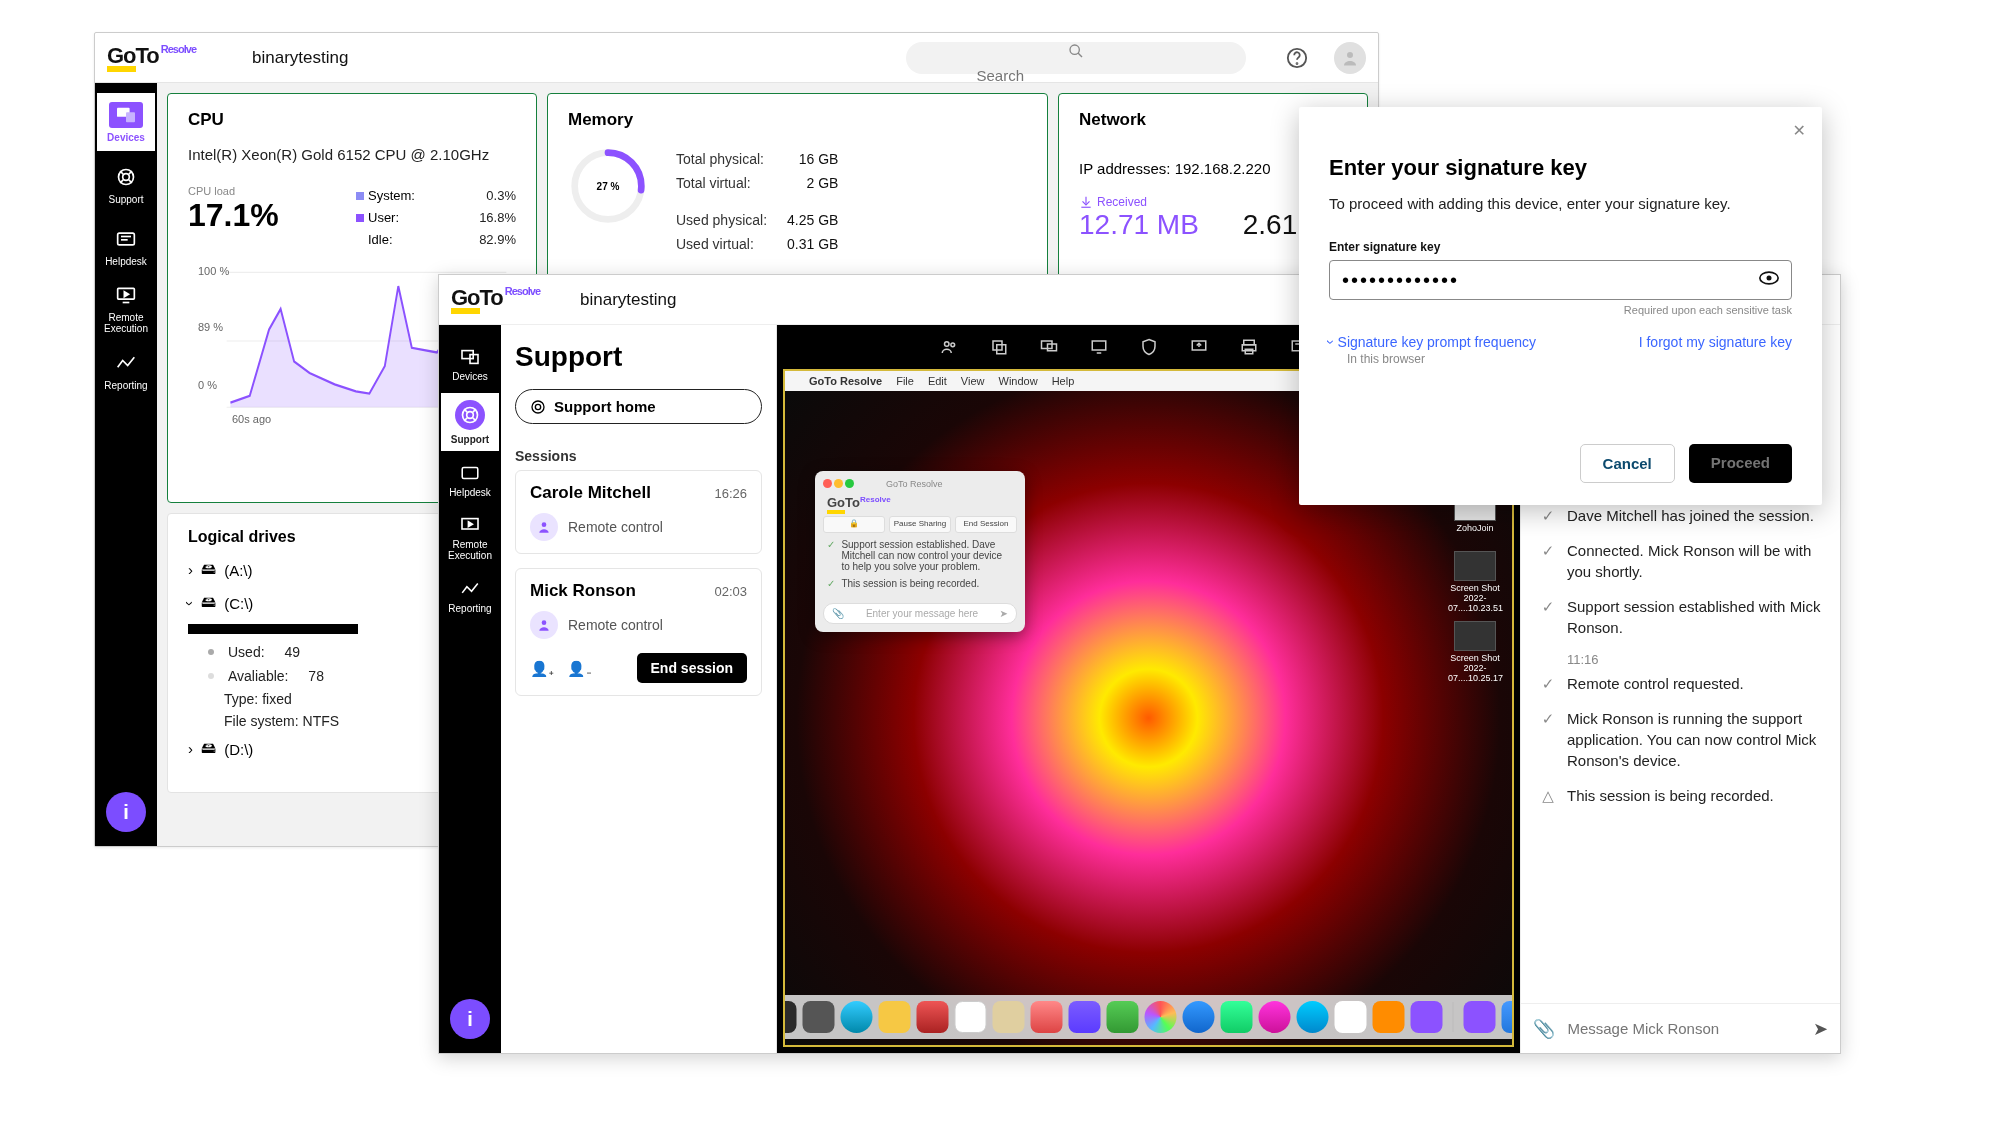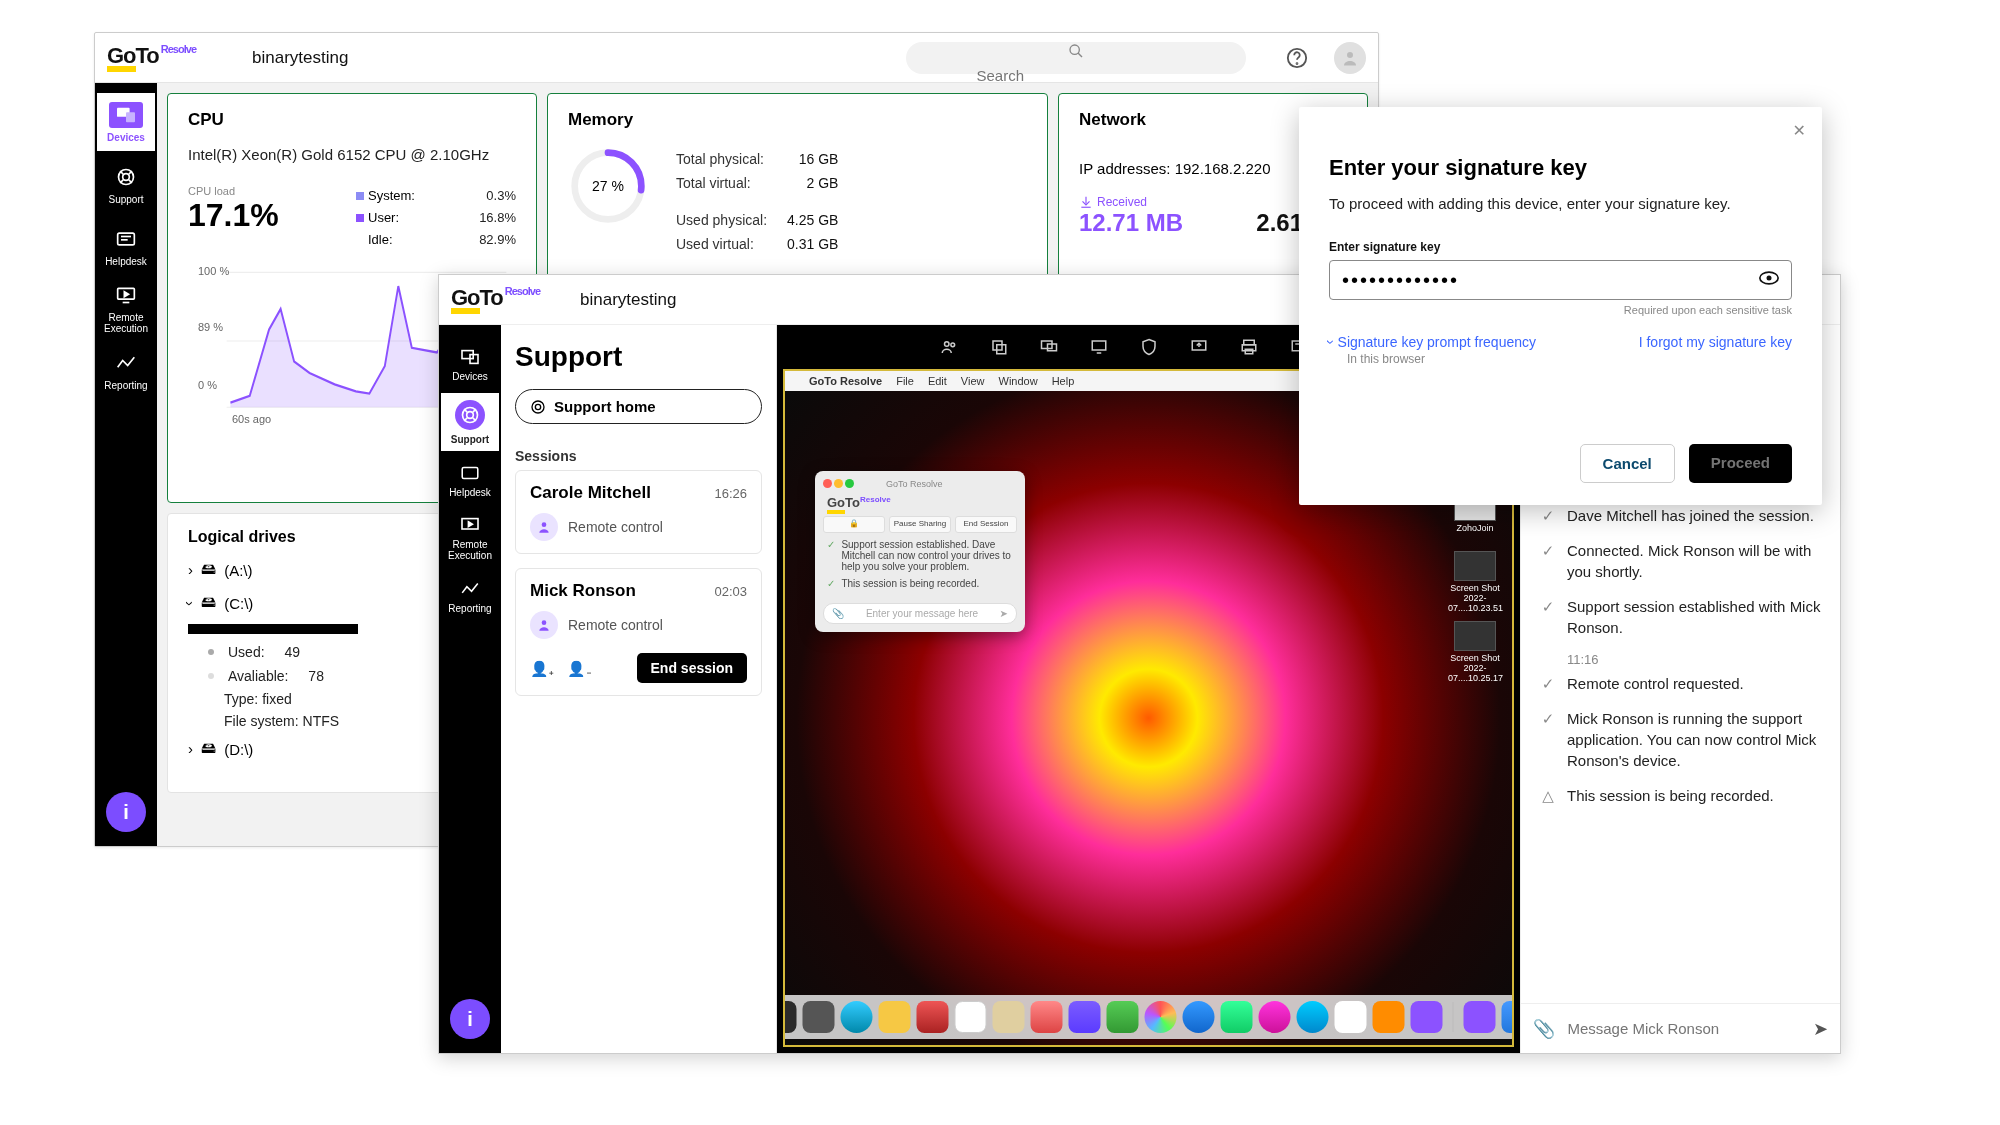--- a/index.html
+++ b/index.html
@@ -49,34 +49,34 @@
 .cpu-legend .sys { background:#8c8cf5;}
 .cpu-legend .usr { background:#8c52ff;}
 .cpu-legend .rgt { float:right; color:#222; margin-left:30px;}
 .cpu-chart { margin-top: 10px; height: 160px; position:relative;}
 .cpu-chart svg { width:100%; height:100%;}
 .cpu-chart .ylabel { position:absolute; left:10px; font-size:11px; color:#666;}
 .cpu-chart .xlabel { position:absolute; bottom:-4px; left:44px; font-size:11px; color:#666;}
 
 .donut { position:relative; width:80px; height:80px;}
 .donut svg { transform: rotate(-90deg);}
-.donut-label { position:absolute; inset:0; display:flex; align-items:center; justify-content:center; font-size:14px; font-weight:400;text-align:center;}
+.donut-label { position:absolute; inset:0; display:flex; align-items:center; justify-content:center; font-size:10px; font-weight:700;text-align:center;}
 .mem-body { display:flex; gap:26px; align-items: flex-start; margin-top: 6px;}
 .mem-stats { font-size:14px; line-height:1.6;}
 .mem-stats td:first-child { color:#333; padding-right:18px;}
 .mem-stats td:last-child { text-align:right; color:#111; font-weight:500;}
 .mem-stats tr.spacer td { height:10px;}
 
 .net-ip { font-size:15px; margin-top: 30px; margin-bottom: 18px;}
 .net-row { display:flex; justify-content:space-between;}
 .net-col { text-align:left;}
 .net-col.right { text-align:right;}
 .net-l { font-size:12px; color:#8c52ff;}
 .net-l.sent { color:#666;}
-.net-v { font-size:24px; font-weight:700; color:#8c52ff;}
+.net-v { font-size:28px; font-weight:400; color:#8c52ff;}
 .net-v.sent { color:#111;}
 
 .drives-card { margin-top:10px; width: 370px; background:#fff; border:1px solid #e3e3e3; border-radius:4px; padding:14px 20px; height: 280px;}
 .drives-card h3 { font-size:16px; font-weight:600; margin-bottom:8px;}
 .drive-row { font-size:15px; padding: 4px 0; display:flex; align-items:center; gap:8px; cursor:pointer;}
 .drive-row.sub { padding-left: 20px; font-size:14px; color:#222;}
 .drive-bar { height: 10px; background:#000; width: 170px; margin: 4px 0 6px 0;}
 .drive-meta { font-size:14px; color:#222; padding-left: 36px; line-height:1.6;}
 .bullet-dot { width:6px; height:6px; border-radius:50%; background:#aaa; display:inline-block; margin-right:6px;}
 
@@ -572,21 +572,21 @@
                 <span style="margin-left:30px;font-size:9px;color:#888;">GoTo Resolve</span>
               </div>
             <div style="font-weight:900;font-size:13px;margin:4px 0 6px 4px;"><span style="border-bottom:4px solid #ffd600;">Go</span>To<span style="font-size:8px;color:#7c4dff;vertical-align:top;">Resolve</span></div>
             <div class="ptop">
               <div class="ptab"><span>🔒</span></div>
               <div class="ptab"><span>Pause Sharing</span></div>
               <div class="ptab"><span>End Session</span></div>
             </div>
             <div class="pline">
                 <span class="pcheck">✓</span>
-                <span>Support session established. Dave Mitchell can now control your drives to help you solve your problem.</span>
+                <span>Support session established. Dave Mitchell can now control your device to help you solve your problem.</span>
               </div>
             <div class="pline">
                 <span class="pcheck">✓</span>
                 <span>This session is being recorded.</span>
               </div>
             <div class="pinput">
                 <span>📎</span>
                 <span>Enter your message here</span>
                 <span>➤</span>
               </div>

